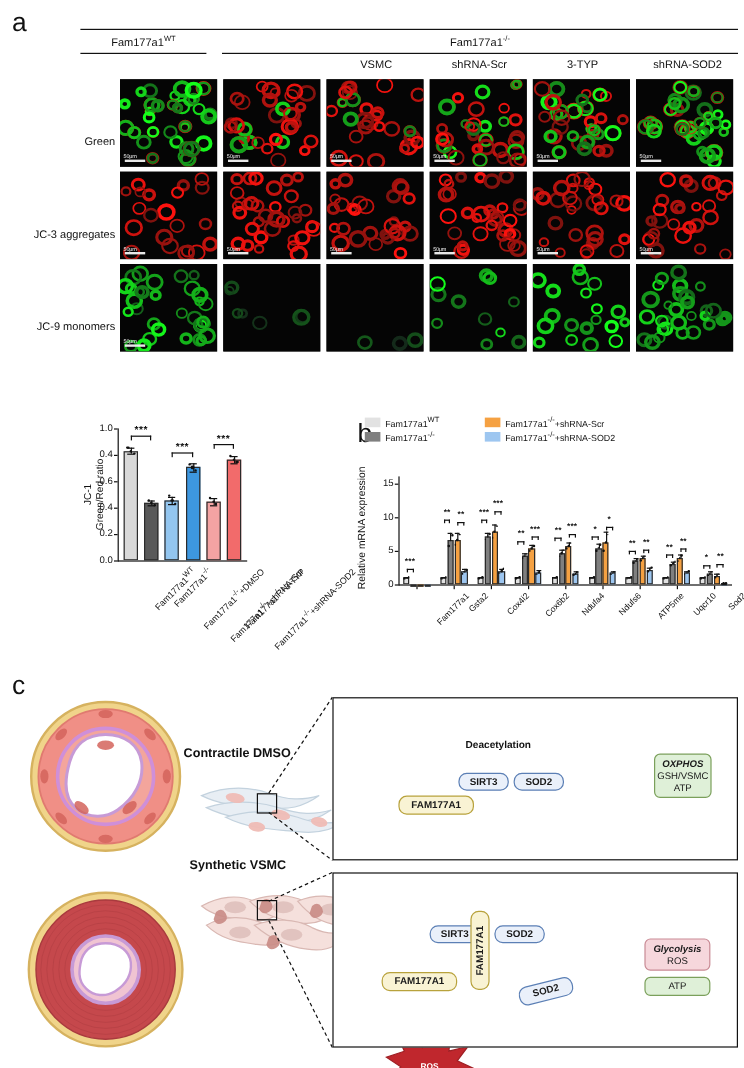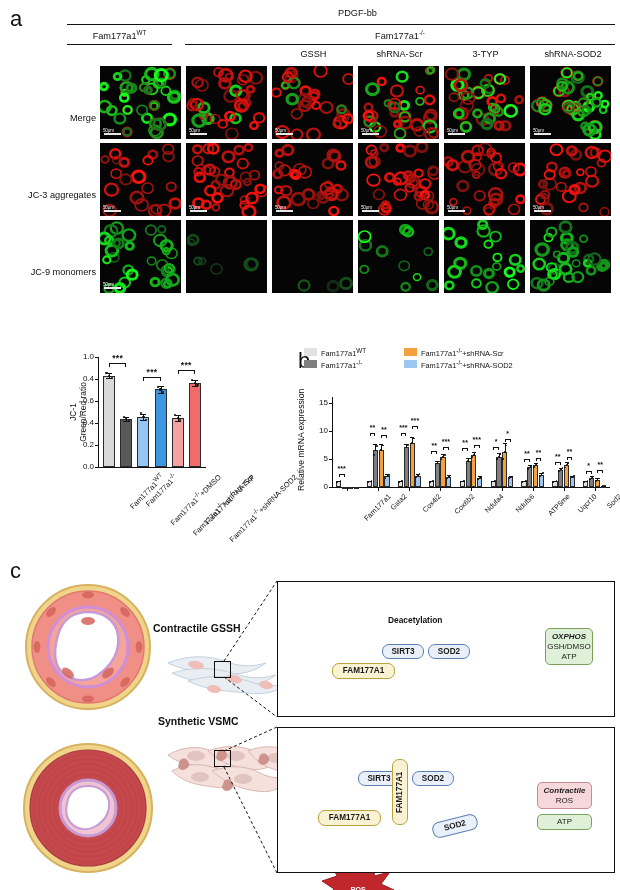--- a/index.html
+++ b/index.html
@@ -58,38 +58,37 @@
             align-items:center; justify-content:center; font-size:8px; line-height:1.25; font-weight:400;}
   .rosStar { position:absolute; display:flex; align-items:center; justify-content:center;
              color:#fff; font-size:7px; font-weight:700; }
 </style>
 </head>
 <body>
 
 <div id="panel-a">
   <div class="panel-letter" style="left:10px; top:6px;">a</div>
 
-  <div class="hdr-text" style="left:100px; top:8px; width:515px;">PDGF-bb</div>
   <div class="rule" style="left:67px; top:24px; width:548px;"></div>
 
   <div class="hdr-text" style="left:67px; top:29px; width:105px;">
     <span>Fam177a1</span><span class="sup">WT</span>
   </div>
   <div class="hdr-text" style="left:185px; top:29px; width:430px;">
     <span>Fam177a1</span><span class="sup">-/-</span>
   </div>
   <div class="rule" style="left:67px; top:44px; width:105px;"></div>
   <div class="rule" style="left:185px; top:44px; width:430px;"></div>
 
-  <div class="hdr-text" style="left:273px; top:49px; width:81px;">GSSH</div>
+  <div class="hdr-text" style="left:273px; top:49px; width:81px;">VSMC</div>
   <div class="hdr-text" style="left:359px; top:49px; width:81px;">shRNA-Scr</div>
   <div class="hdr-text" style="left:445px; top:49px; width:81px;">3-TYP</div>
   <div class="hdr-text" style="left:531px; top:49px; width:84px;">shRNA-SOD2</div>
 
-  <div class="rowlabel" style="left:0px; top:113px; width:96px;">Merge</div>
+  <div class="rowlabel" style="left:0px; top:113px; width:96px;">Green</div>
   <div class="rowlabel" style="left:0px; top:190px; width:96px;">JC-3 aggregates</div>
   <div class="rowlabel" style="left:0px; top:267px; width:96px;">JC-9 monomers</div>
 
   <div id="micro-grid">
       <div class="cell" style="left: 100px; top: 66px; width: 81px; height: 73px;">
         <svg width="81" height="73" style="display: block;">
           <rect width="81" height="73" fill="#050505"></rect>
           <ellipse cx="4" cy="20.600092731969198" rx="3.453745867637044" ry="3.199259330021683" fill="none" stroke="rgb(20,233,26)" stroke-width="3.06"></ellipse>
           <ellipse cx="58.27428213323401" cy="17.523577883561302" rx="4.492479252885095" ry="4.133080912654288" fill="none" stroke="rgb(251,18,14)" stroke-width="1.74"></ellipse>
           <ellipse cx="58.27428213323401" cy="17.523577883561302" rx="4.26785529024084" ry="3.953381742538884" fill="none" stroke="rgb(20,194,26)" stroke-width="2.84"></ellipse>
@@ -1236,42 +1235,42 @@
 
     <line x1="374" y1="275" x2="374" y2="249" stroke="#111" stroke-width="1.8"></line>
     <polygon points="374,245 370,253 378,253" fill="#111"></polygon>
   </svg>
 
   <div class="cbox" style="left:277px; top:26px; width:338px; height:136px;"></div>
   <div class="cbox" style="left:277px; top:172px; width:338px; height:146px;"></div>
   <div class="zoombox" style="left:214px; top:106px; width:17px; height:17px;"></div>
   <div class="zoombox" style="left:214px; top:195px; width:17px; height:17px;"></div>
 
-  <div class="vsmc-title" style="left:153px; top:67px;">Contractile GSSH</div>
+  <div class="vsmc-title" style="left:153px; top:67px;">Contractile DMSO</div>
   <div class="vsmc-title" style="left:158px; top:160px;">Synthetic VSMC</div>
 
   <div style="position:absolute; left:388px; top:60px; font-size:8.4px; font-weight:700; color:#111;">Deacetylation</div>
   <div class="tagbox" style="left:382px; top:89px; width:42px; height:15px; background:#eaf0fa; border:1.1px solid #5b7fb5;">SIRT3</div>
   <div class="tagbox" style="left:428px; top:89px; width:42px; height:15px; background:#eaf0fa; border:1.1px solid #5b7fb5;">SOD2</div>
   <div class="tagbox" style="left:332px; top:108px; width:63px; height:16px; background:#f9f3d4; border:1.1px solid #b8a23c;">FAM177A1</div>
 
   <div class="outbox" style="left:545px; top:73px; width:48px; height:37px; background:#dff0d8; border:1.1px solid #7ba05b;">
     <span style="font-style:italic; font-weight:700;">OXPHOS</span>
-    <span>GSH/DMSO</span>
+    <span>GSH/VSMC</span>
     <span>ATP</span>
   </div>
 
   <div class="tagbox" style="left:358px; top:216px; width:42px; height:15px; background:#eaf0fa; border:1.1px solid #5b7fb5;">SIRT3</div>
   <div class="tagbox" style="left:392px; top:204px; width:16px; height:66px; background:#f9f3d4; border:1.1px solid #b8a23c; writing-mode:vertical-rl; text-orientation:mixed; transform:rotate(180deg);">FAM177A1</div>
   <div class="tagbox" style="left:412px; top:216px; width:42px; height:15px; background:#eaf0fa; border:1.1px solid #5b7fb5;">SOD2</div>
   <div class="tagbox" style="left:432px; top:263px; width:46px; height:16px; background:#eaf0fa; border:1.1px solid #5b7fb5; transform:rotate(-14deg);">SOD2</div>
   <div class="tagbox" style="left:318px; top:255px; width:63px; height:16px; background:#f9f3d4; border:1.1px solid #b8a23c;">FAM177A1</div>
   <div class="rosStar" style="left:340px; top:328px; width:36px; height:12px;">ROS</div>
   <div class="rosStar" style="left:467px; top:209px; width:28px; height:10px; font-size:5.5px;">ROS</div>
 
   <div class="outbox" style="left:537px; top:227px; width:55px; height:27px; background:#f6d7dc; border:1.1px solid #c98b95;">
-    <span style="font-style:italic; font-weight:700;">Contractile</span>
+    <span style="font-style:italic; font-weight:700;">Glycolysis</span>
     <span>ROS</span>
   </div>
   <div class="outbox" style="left:537px; top:259px; width:55px; height:16px; background:#dff0d8; border:1.1px solid #7ba05b;">
     <span>ATP</span>
   </div>
 </div>
 
 </body></html>

